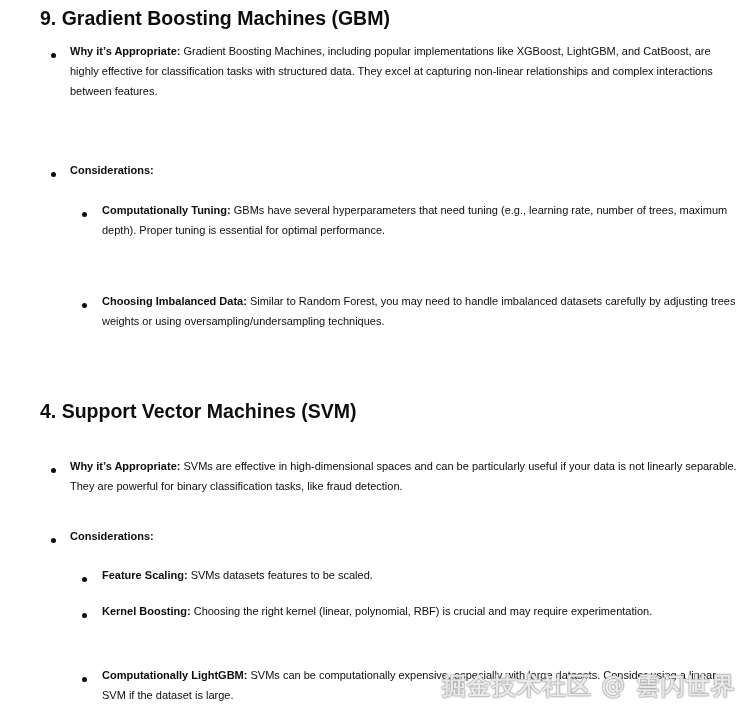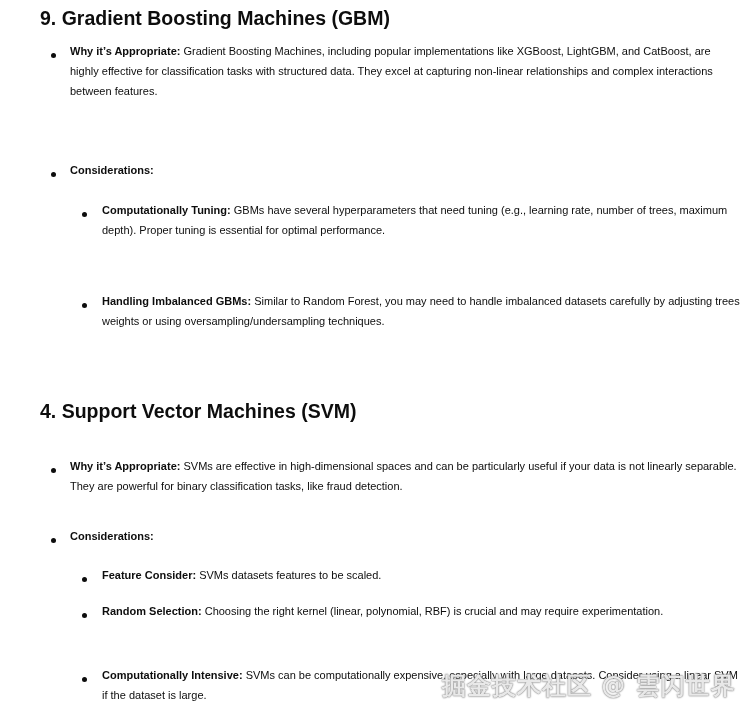--- a/index.html
+++ b/index.html
@@ -48,45 +48,45 @@
     <b>Considerations:</b>
   </div>
 
   <div class="item lvl2" style="top:200px;">
     <span class="bullet"></span>
     <b>Computationally Tuning:</b><span> GBMs have several hyperparameters that need tuning (e.g., learning rate, number of trees, maximum depth). Proper tuning is essential for optimal performance.</span>
   </div>
 
   <div class="item lvl2" style="top:291px;">
     <span class="bullet"></span>
-    <b>Handling Imbalanced GBMs:</b><span> Similar to Random Forest, you may need to handle imbalanced datasets carefully by adjusting trees weights or using oversampling/undersampling techniques.</span>
+    <b>Choosing Imbalanced Data:</b><span> Similar to Random Forest, you may need to handle imbalanced datasets carefully by adjusting trees weights or using oversampling/undersampling techniques.</span>
   </div>
 
   <h2 style="top:399px;">4. Support Vector Machines (SVM)</h2>
 
   <div class="item lvl1" style="top:456px;">
     <span class="bullet"></span>
     <b>Why it’s Appropriate:</b><span> SVMs are effective in high-dimensional spaces and can be particularly useful if your data is not linearly separable. They are powerful for binary classification tasks, like fraud detection.</span>
   </div>
 
   <div class="item lvl1" style="top:526px;">
     <span class="bullet"></span>
     <b>Considerations:</b>
   </div>
 
   <div class="item lvl2" style="top:565px;">
     <span class="bullet"></span>
-    <b>Feature Consider:</b><span> SVMs datasets features to be scaled.</span>
+    <b>Feature Scaling:</b><span> SVMs datasets features to be scaled.</span>
   </div>
 
   <div class="item lvl2" style="top:601px;">
     <span class="bullet"></span>
-    <b>Random Selection:</b><span> Choosing the right kernel (linear, polynomial, RBF) is crucial and may require experimentation.</span>
+    <b>Kernel Boosting:</b><span> Choosing the right kernel (linear, polynomial, RBF) is crucial and may require experimentation.</span>
   </div>
 
   <div class="item lvl2" style="top:665px;">
     <span class="bullet"></span>
-    <b>Computationally Intensive:</b><span> SVMs can be computationally expensive, especially with large datasets. Consider using a linear SVM if the dataset is large.</span>
+    <b>Computationally LightGBM:</b><span> SVMs can be computationally expensive, especially with large datasets. Consider using a linear SVM if the dataset is large.</span>
   </div>
 
 </div>
 
 <div class="watermark">掘金技术社区 @ 雲闪世界</div>
 
 </body></html>

